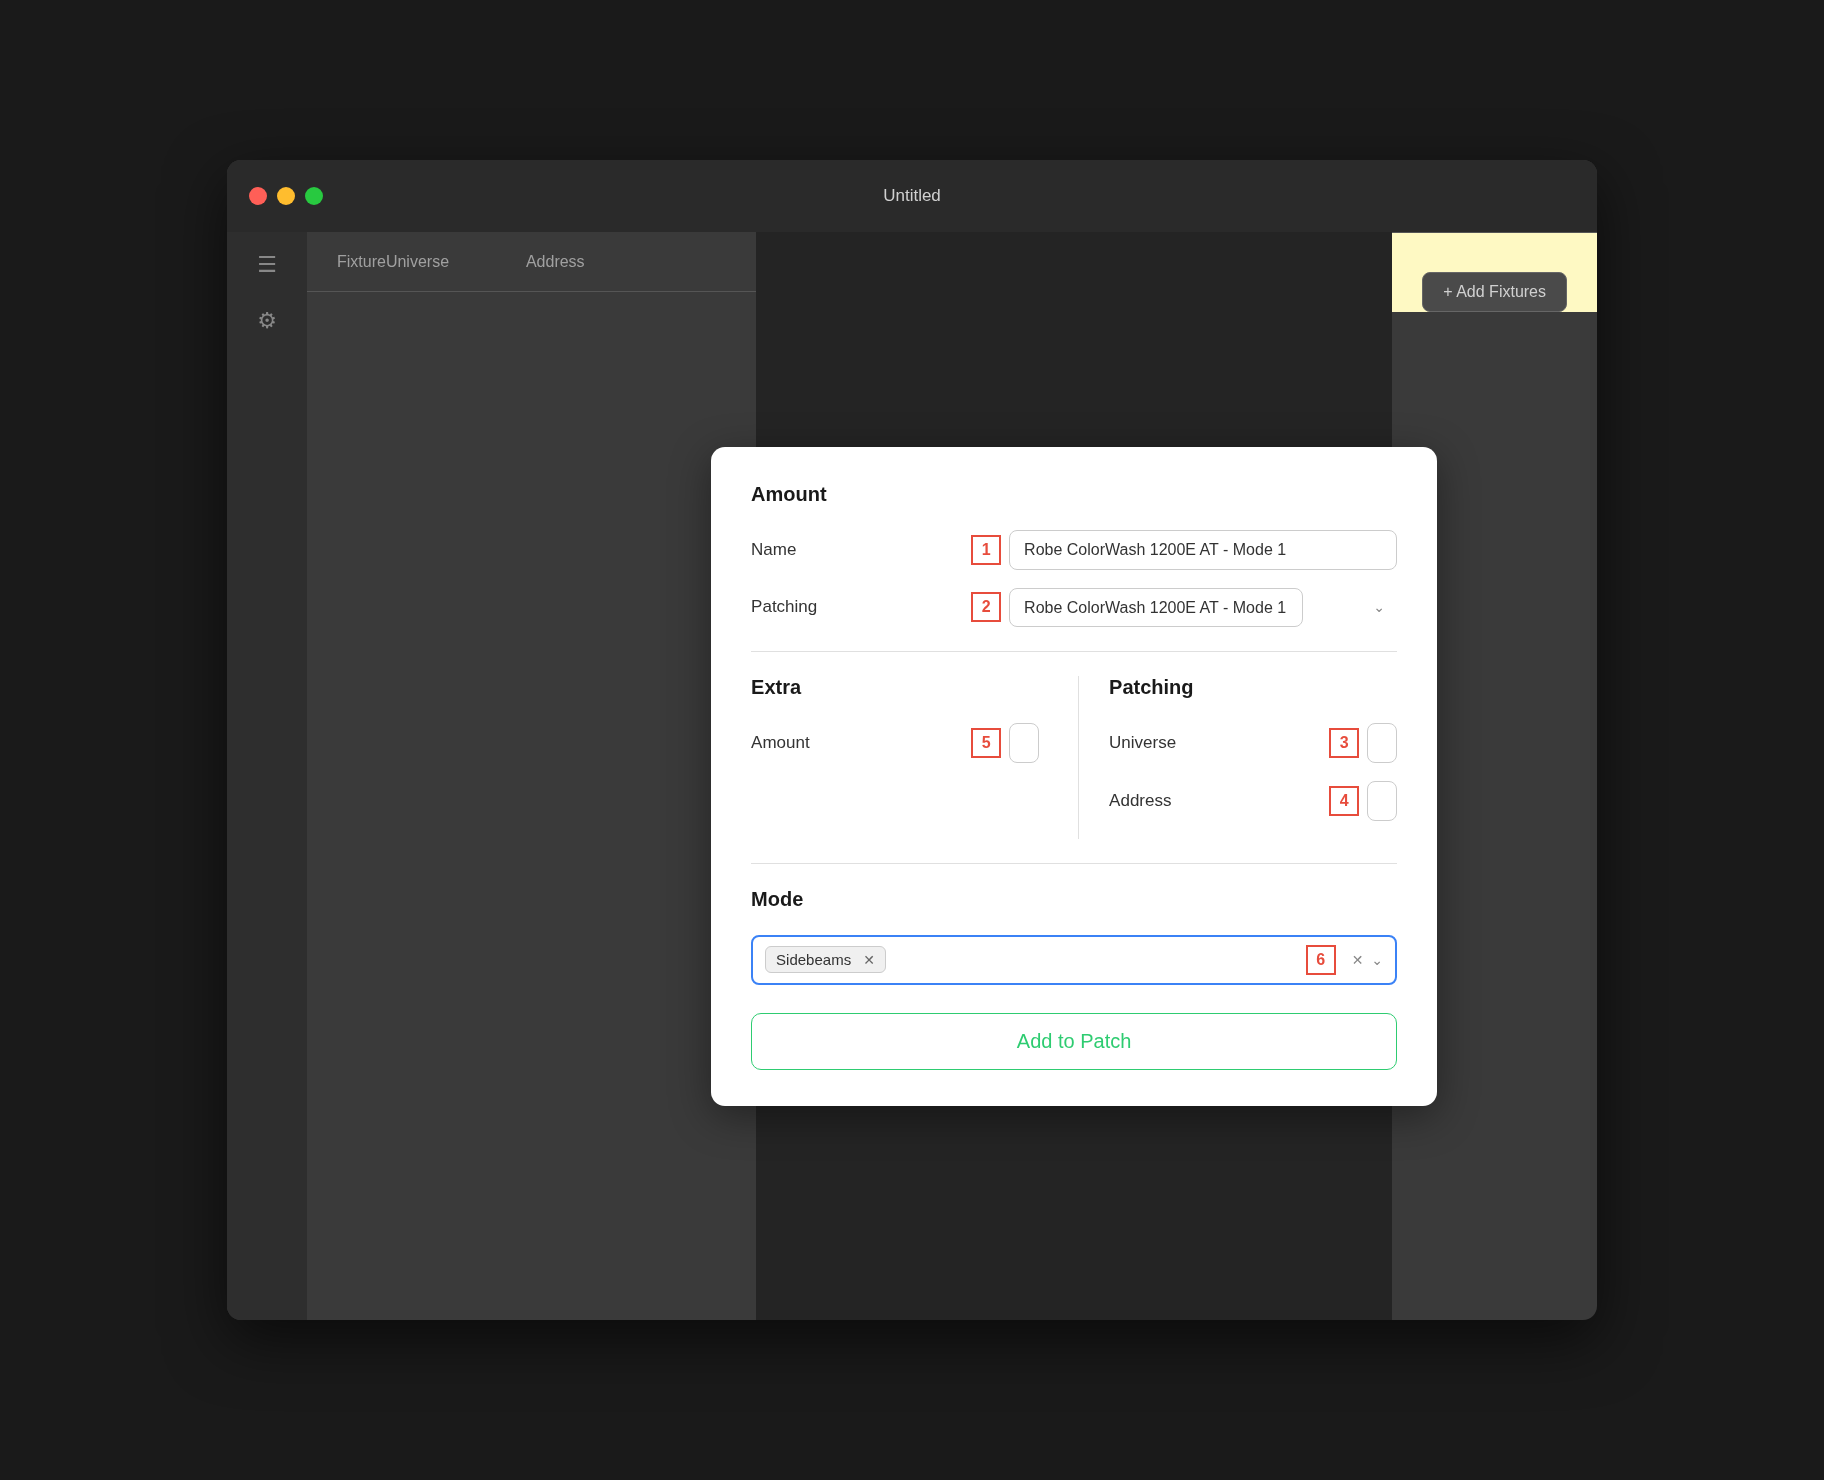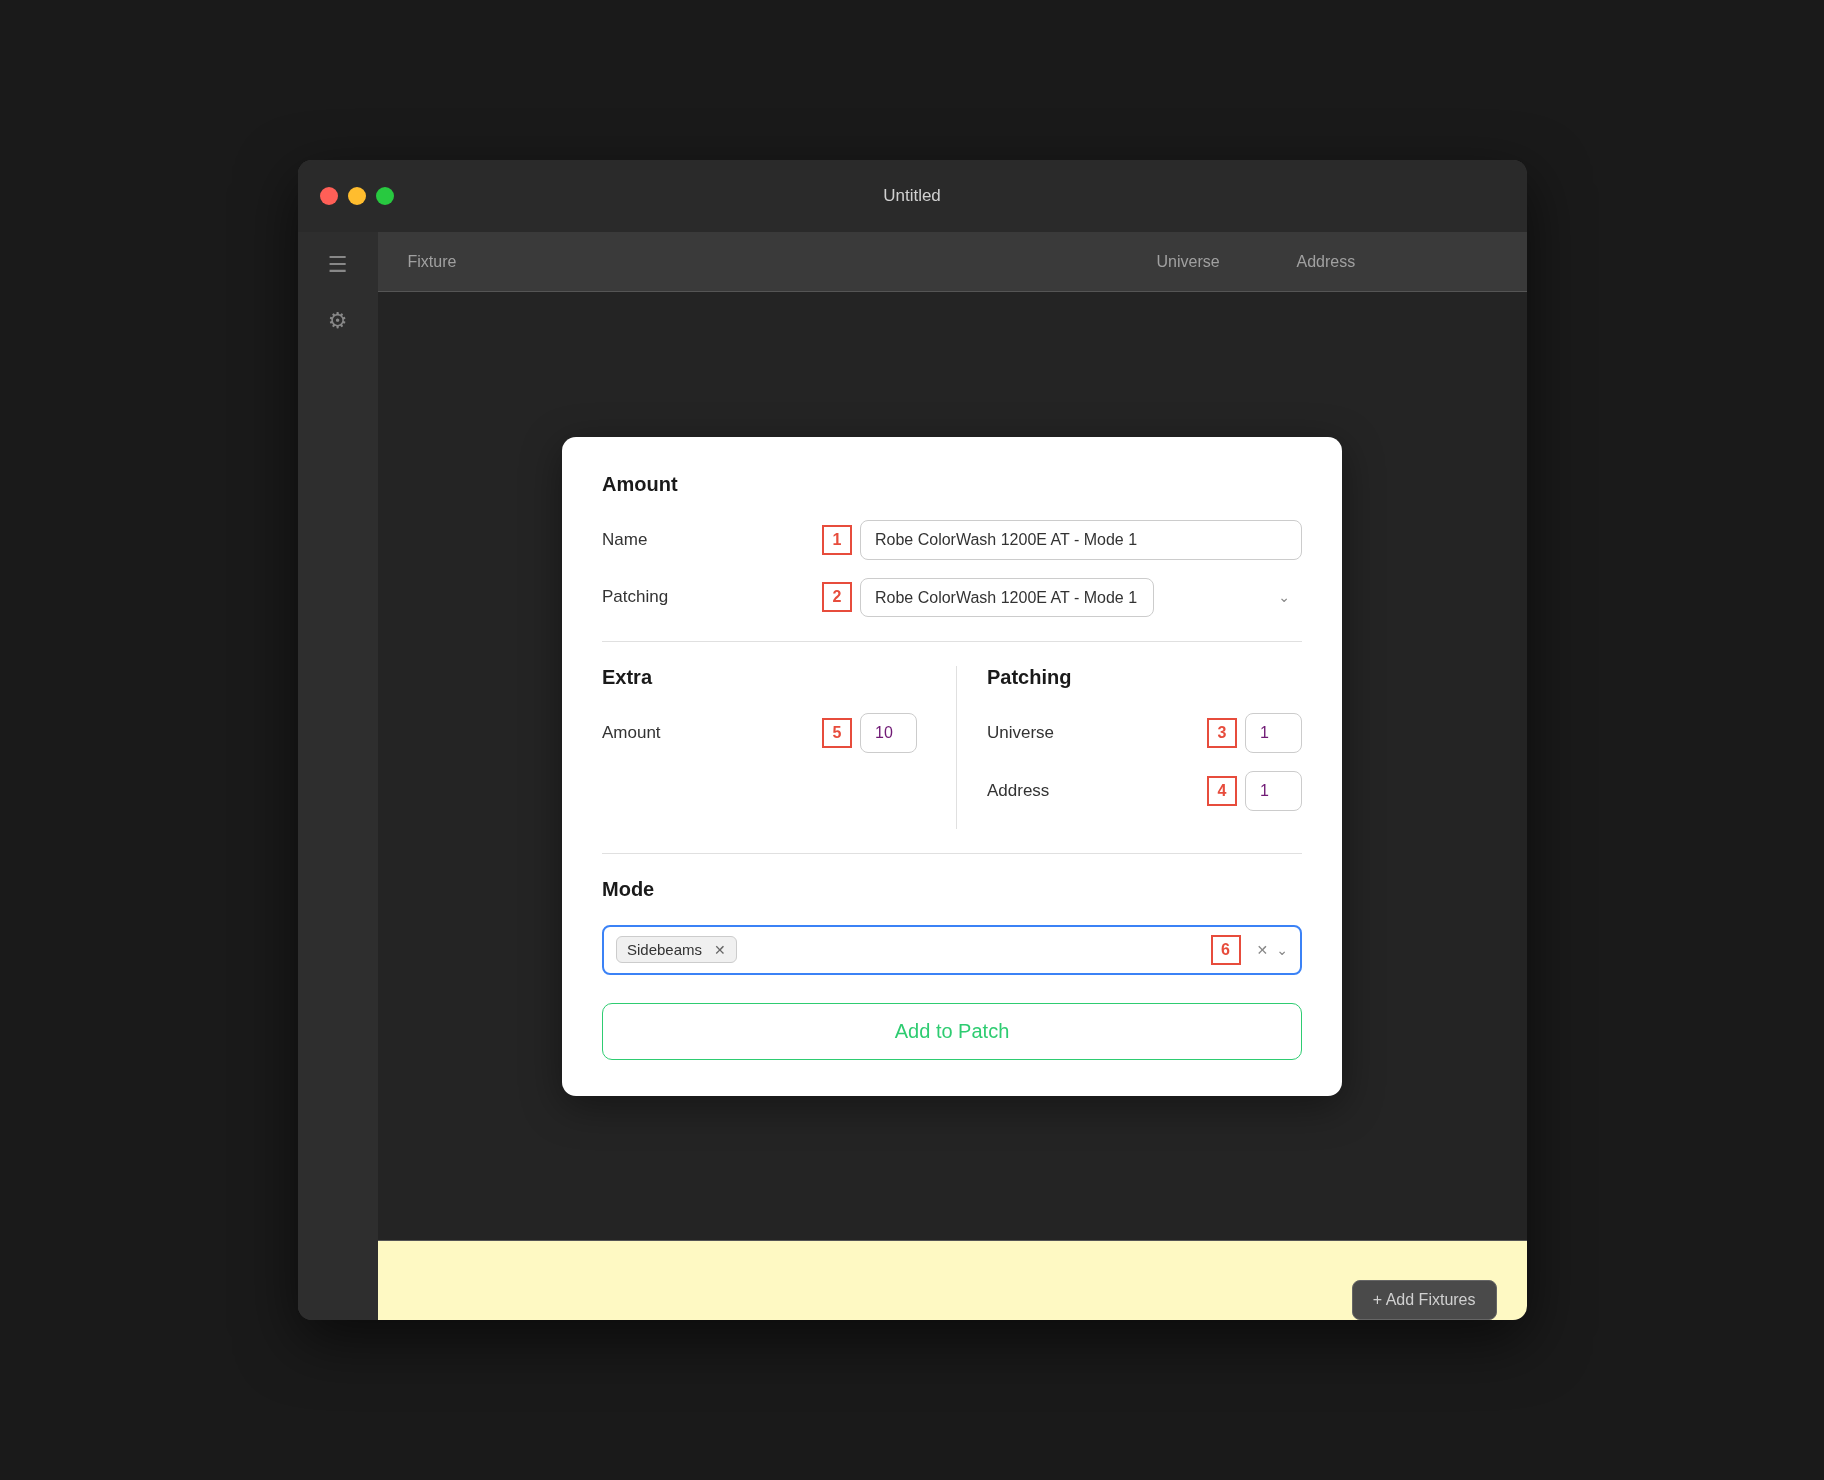--- a/index.html
+++ b/index.html
@@ -9,21 +9,21 @@
       height: 1480px;
       background: #1a1a1a;
       font-family: -apple-system, BlinkMacSystemFont, 'Helvetica Neue', sans-serif;
       display: flex;
       align-items: center;
       justify-content: center;
       overflow: hidden;
     }
 
     .mac-window {
-      width: 1229px;
+      width: 1370px;
       height: 1160px;
       background: #3a3a3a;
       border-radius: 14px;
       display: flex;
       flex-direction: column;
       overflow: hidden;
       box-shadow: 0 20px 60px rgba(0,0,0,0.6);
     }
 
     .titlebar {
@@ -78,21 +78,21 @@
 
     .sidebar-icon {
       color: #888;
       font-size: 22px;
       cursor: pointer;
     }
 
     .main-area {
       flex: 1;
       display: flex;
-      flex-direction: column;
+      flex-direction: row;
       position: relative;
     }
 
     .table-header {
       background: #3a3a3a;
       height: 60px;
       display: flex;
       align-items: center;
       border-bottom: 1px solid #555;
       padding: 0 30px;

